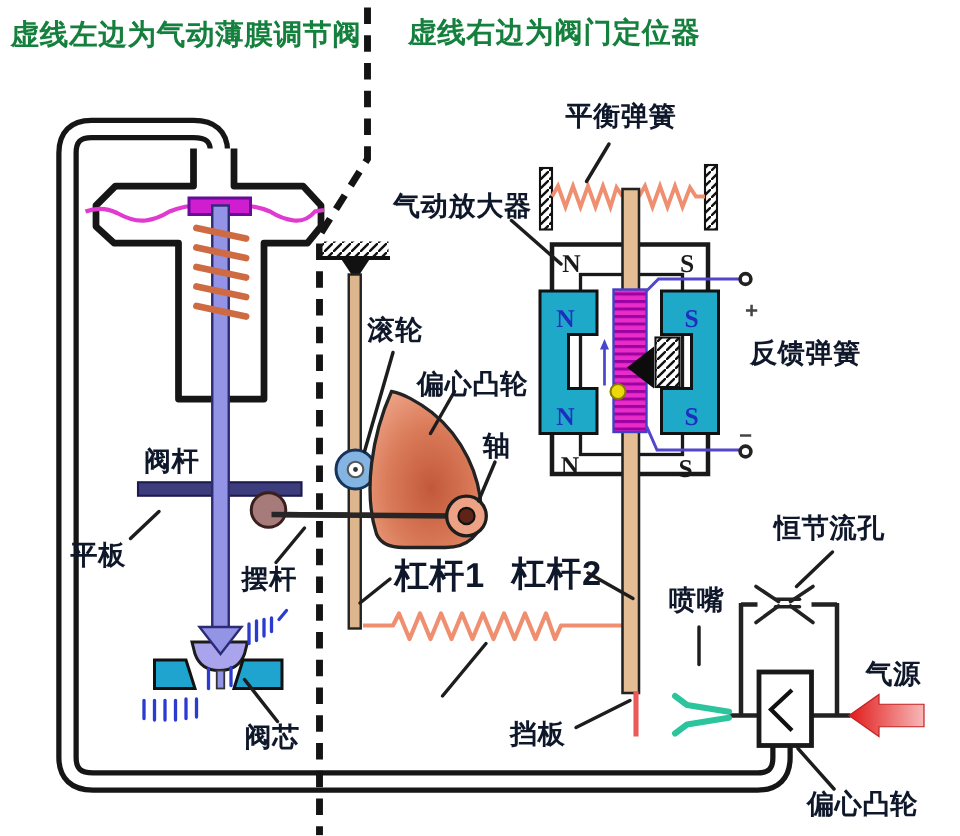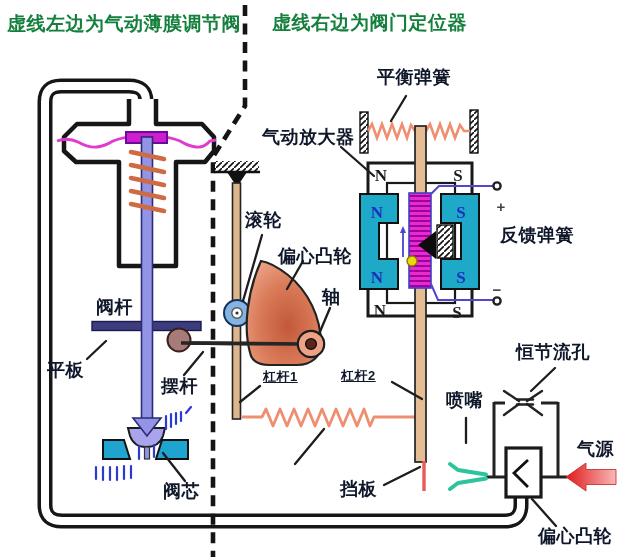--- a/index.html
+++ b/index.html
@@ -2,21 +2,21 @@
 <html><head>
 <meta charset="utf-8">
 <style>
   html,body{margin:0;padding:0;background:#ffffff;}
   #stage{position:relative;width:640px;height:557px;background:#ffffff;overflow:hidden;
          font-family:"Liberation Sans",sans-serif;}
   #diagram{position:absolute;left:0;top:0;}
   .lbl{position:absolute;font:600 18px/1.15 "Liberation Sans",sans-serif;color:#0f172a;
        white-space:nowrap;letter-spacing:.5px;}
   .hdr{font:600 19px/1.15 "Liberation Sans",sans-serif;letter-spacing:.5px;color:#15803d;}
-  .sm{font-size:13px;text-decoration:underline;}
+  .sm{font-size:23px;}
   svg text{font-family:"Liberation Serif",serif;font-weight:bold;}
 </style>
 </head>
 <body>
 
 <div id="stage">
 
 <svg id="diagram" width="640" height="557" viewBox="0 0 640 557">
   <defs>
     <pattern id="hatch" width="6" height="6" patternUnits="userSpaceOnUse">

